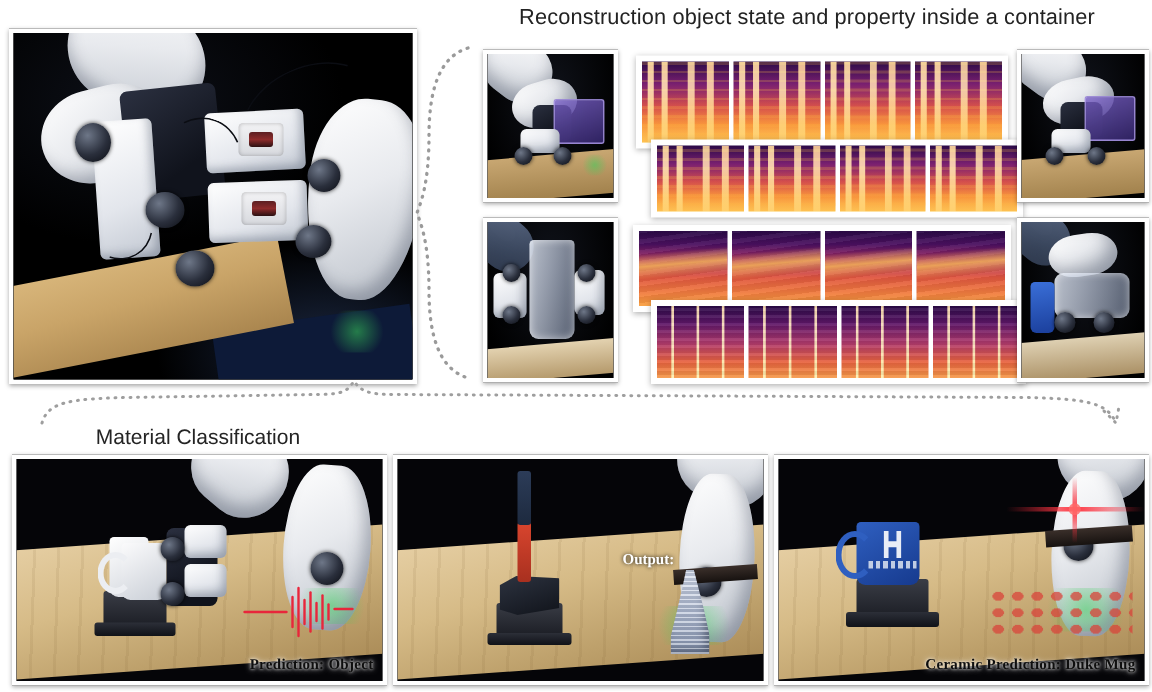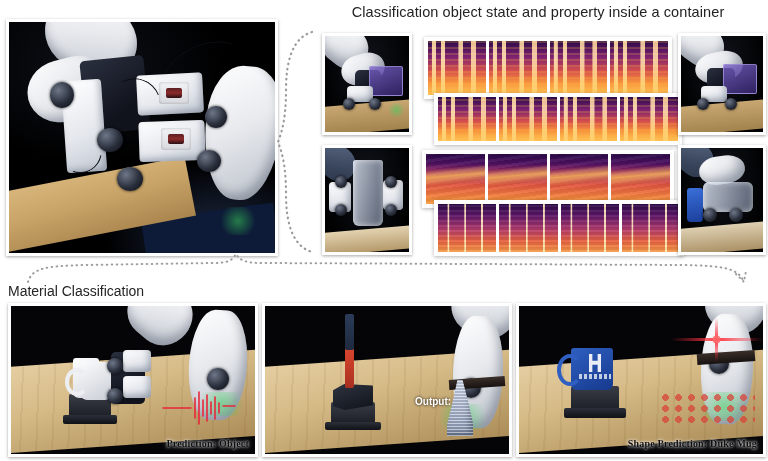--- a/index.html
+++ b/index.html
@@ -91,64 +91,64 @@
   .purplebox{position:absolute;background:linear-gradient(160deg,#7a61c8cc,#3a2a78cc);
       border:1.5px solid #b8a6f0aa;border-radius:2px;}
   .glassjar{position:absolute;background:linear-gradient(100deg,rgba(225,232,245,.82),rgba(150,165,195,.55));
       border-radius:3px 3px 6px 6px;box-shadow:inset 0 0 6px rgba(255,255,255,.6);}
   .bluebottle{position:absolute;background:linear-gradient(170deg,#3a6fd8,#1b3f9c);border-radius:3px 3px 4px 4px;}
 
   
   #brace-bottom{position:absolute;left:24px;top:252px;width:726px;height:34px;}
 
   
-  .sublabel{position:absolute;top:283px;font-size:14px;color:#242424;text-align:left;white-space:nowrap;}
+  .sublabel{position:absolute;top:283px;font-size:14px;color:#242424;text-align:center;white-space:nowrap;}
   #lab1{left:8px;width:248px;}
   #lab2{left:262px;width:248px;}
   #lab3{left:516px;width:248px;}
 
   #p1{left:8px;top:303px;width:244px;height:148px;}
   #p2{left:262px;top:303px;width:244px;height:148px;}
   #p3{left:516px;top:303px;width:244px;height:148px;}
 
   .benchwood{position:absolute;left:-6%;bottom:0;width:118%;height:58%;
      background:linear-gradient(168deg,#e6cfa4 0%,#d6bb87 38%,#bda06b 72%,#a98a56 100%);
      transform:rotate(-4deg);transform-origin:left bottom;}
   .benchwood::after{content:"";position:absolute;inset:0;
      background:repeating-linear-gradient(96deg,rgba(120,90,45,.10) 0 2px,rgba(255,255,255,0) 2px 16px);}
   .pedestal{position:absolute;background:linear-gradient(180deg,#3a3d46 0%,#191b22 100%);border-radius:2px;}
   .pedestal::before{content:"";position:absolute;left:-14%;bottom:-4px;width:128%;height:34%;
      background:linear-gradient(180deg,#2c2f38,#101218);border-radius:2px;}
 
   .caption{position:absolute;right:6px;bottom:5px;font-family:"Liberation Serif",serif;
            font-weight:bold;font-size:10px;color:#0e0e0e;letter-spacing:.2px;
            text-shadow:0 0 2px rgba(255,255,255,.9),0 0 4px rgba(255,255,255,.8);white-space:nowrap;}
-  .outlabel{position:absolute;font-family:Liberation Sans, sans-serif;font-weight:bold;
-            font-size:10px;color:#fff;white-space:nowrap;text-shadow:0 0 3px #000;margin-top:28px;}
+  .outlabel{position:absolute;font-family:Liberation Serif, serif;font-weight:bold;
+            font-size:10px;color:#fff;white-space:nowrap;text-shadow:0 0 3px #000;}
 
   .mug{position:absolute;border-radius:3px 3px 6px 6px;}
   .mughandle{position:absolute;border:4px solid;border-right-color:transparent;border-radius:50%;}
 
   .waveform{position:absolute;}
   .crosshair{position:absolute;}
 
   
   .mesh{position:absolute;width:26px;height:56px;
      background:linear-gradient(180deg,#cfd8ea 0%,#aab6cf 55%,#8c9ab6 100%);
      clip-path:polygon(40% 0,60% 0,72% 22%,86% 48%,100% 78%,100% 100%,0 100%,0 80%,16% 50%,30% 22%);
      box-shadow:inset -3px -3px 6px rgba(40,50,70,.5);}
   .mesh::after{content:"";position:absolute;inset:0;
      background:repeating-linear-gradient(0deg,rgba(255,255,255,.45) 0 1px,rgba(0,0,0,.10) 1px 3px);}
 </style>
 </head>
 <body>
 
 <div class="fig">
 
-  <div id="top-title">Classification object state and property inside a container</div>
+  <div id="top-title">Reconstruction object state and property inside a container</div>
 
   <div id="hero" class="card">
     <div class="photo">
       <div class="navy"></div>
       <div class="wood"></div>
 
       <div class="armseg" style="left:34px;top:-22px;width:96px;height:74px;transform:rotate(34deg);"></div>
       <div class="armseg" style="left:18px;top:36px;width:86px;height:62px;transform:rotate(-14deg);"></div>
       <div class="armseg" style="left:196px;top:44px;width:76px;height:134px;transform:rotate(6deg);border-radius:44% 44% 46% 46%/40% 40% 58% 58%;"></div>
 
@@ -375,17 +375,17 @@
         </defs>
         <rect x="0" y="20" width="92" height="3" fill="url(#xh)"></rect>
         <rect x="44" y="0" width="3" height="44" fill="url(#xv)"></rect>
         <circle cx="45.5" cy="21.5" r="4" fill="#ff6a6a" opacity="0.85"></circle>
       </svg>
 
       <div style="position:absolute;left:140px;top:86px;width:96px;height:34px;
                   background-image:radial-gradient(#d9443a 40%,transparent 41%);
                   background-size:13px 11px;opacity:.75;"></div>
 
-      <div class="caption">Shape Prediction: Duke Mug</div>
+      <div class="caption">Ceramic Prediction: Duke Mug</div>
     </div>
   </div>
 
 </div>
 
 </body></html>

